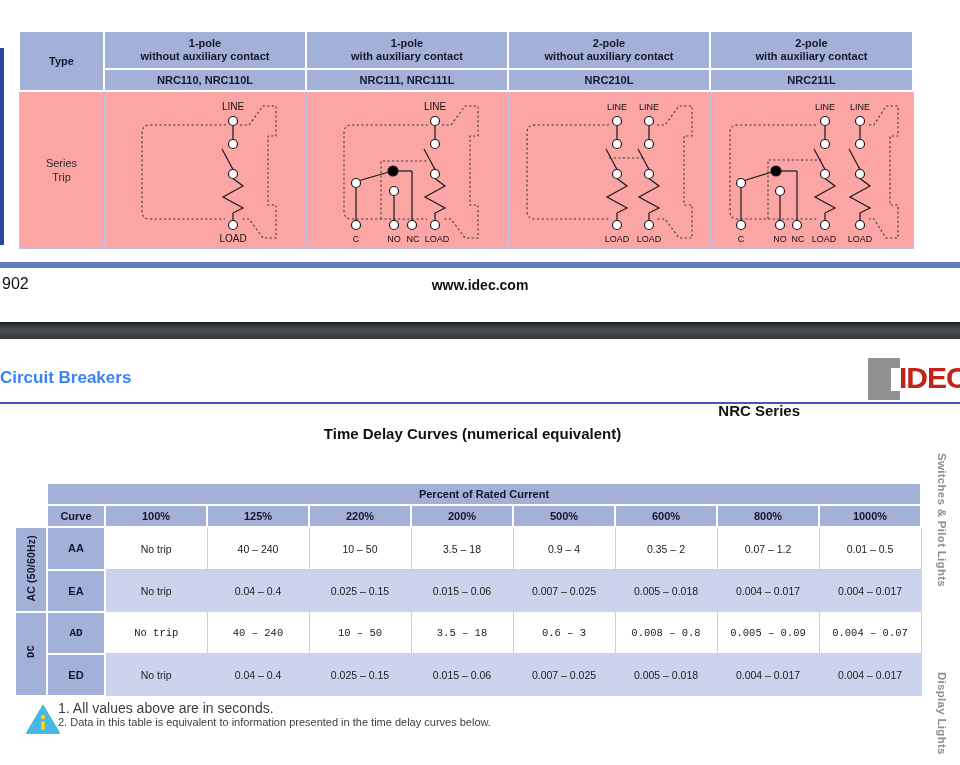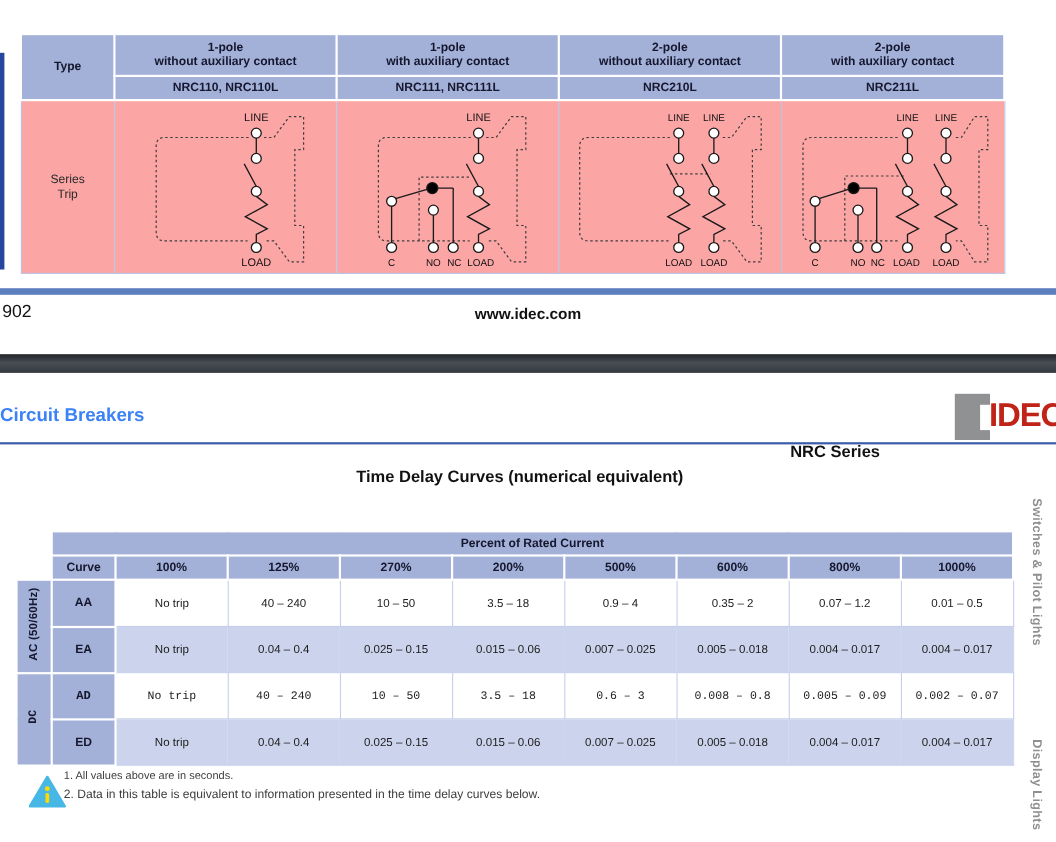--- a/index.html
+++ b/index.html
@@ -50,21 +50,21 @@
   table.tdt tr.hr1 th{height:20px;}
   table.tdt tr.hr2 th{height:20px;}
   table.tdt tr.rw td,table.tdt tr.rl td{height:41px;font-size:10.5px;color:#1c1c1c;}
   table.tdt tr.rw td{background:#fff;border:1px solid #c6cfe9;}
   table.tdt tr.rl td{background:#ccd4ed;border:1px solid #ccd4ed;}
   table.tdt tr.gsep th,table.tdt tr.gsep td{border-top:1px solid #a16207;font-family:Liberation Mono, monospace;}
   .vt{writing-mode:vertical-rl;transform:rotate(180deg);font-size:10.5px;font-weight:bold;
       letter-spacing:0.2px;white-space:nowrap;}
   
   .note-icon{position:absolute;left:26px;top:705px;}
-  .note1{position:absolute;left:58px;top:700px;font-size:10px;color:#3d3d3d;}
+  .note1{position:absolute;left:58px;top:700px;font-size:14px;color:#3d3d3d;}
   .note2{position:absolute;left:58px;top:716px;font-size:11px;color:#3d3d3d;}
   
   .side1,.side2{position:absolute;left:936px;writing-mode:vertical-rl;font-size:11.5px;font-weight:bold;
                 color:#8f8f8f;letter-spacing:0.3px;white-space:nowrap;}
   .side1{top:453px;}
   .side2{top:672px;}
 </style>
 </head>
 <body>
 
@@ -285,21 +285,21 @@
     <tbody>
         <tr class="hr1">
       <td class="ghost"></td>
       <th class="span" colspan="9">Percent of Rated Current</th>
     </tr>
     <tr class="hr2">
       <td class="ghost"></td>
       <th class="pct">Curve</th>
       <th class="pct">100%</th>
       <th class="pct">125%</th>
-      <th class="pct">270%</th>
+      <th class="pct">220%</th>
       <th class="pct">200%</th>
       <th class="pct">500%</th>
       <th class="pct">600%</th>
       <th class="pct">800%</th>
       <th class="pct">1000%</th>
     </tr>
     <tr class="rw">
       <th class="grp" rowspan="2"><span class="vt">AC (50/60Hz)</span></th>
       <th class="curve">AA</th>
       <td>No trip</td>
@@ -325,21 +325,21 @@
     <tr class="rw gsep">
       <th class="grp" rowspan="2"><span class="vt">DC</span></th>
       <th class="curve">AD</th>
       <td>No trip</td>
       <td>40 – 240</td>
       <td>10 – 50</td>
       <td>3.5 – 18</td>
       <td>0.6 – 3</td>
       <td>0.008 – 0.8</td>
       <td>0.005 – 0.09</td>
-      <td>0.002 – 0.07</td>
+      <td>0.004 – 0.07</td>
     </tr>
     <tr class="rl">
       <th class="curve">ED</th>
       <td>No trip</td>
       <td>0.04 – 0.4</td>
       <td>0.025 – 0.15</td>
       <td>0.015 – 0.06</td>
       <td>0.007 – 0.025</td>
       <td>0.005 – 0.018</td>
       <td>0.004 – 0.017</td>

